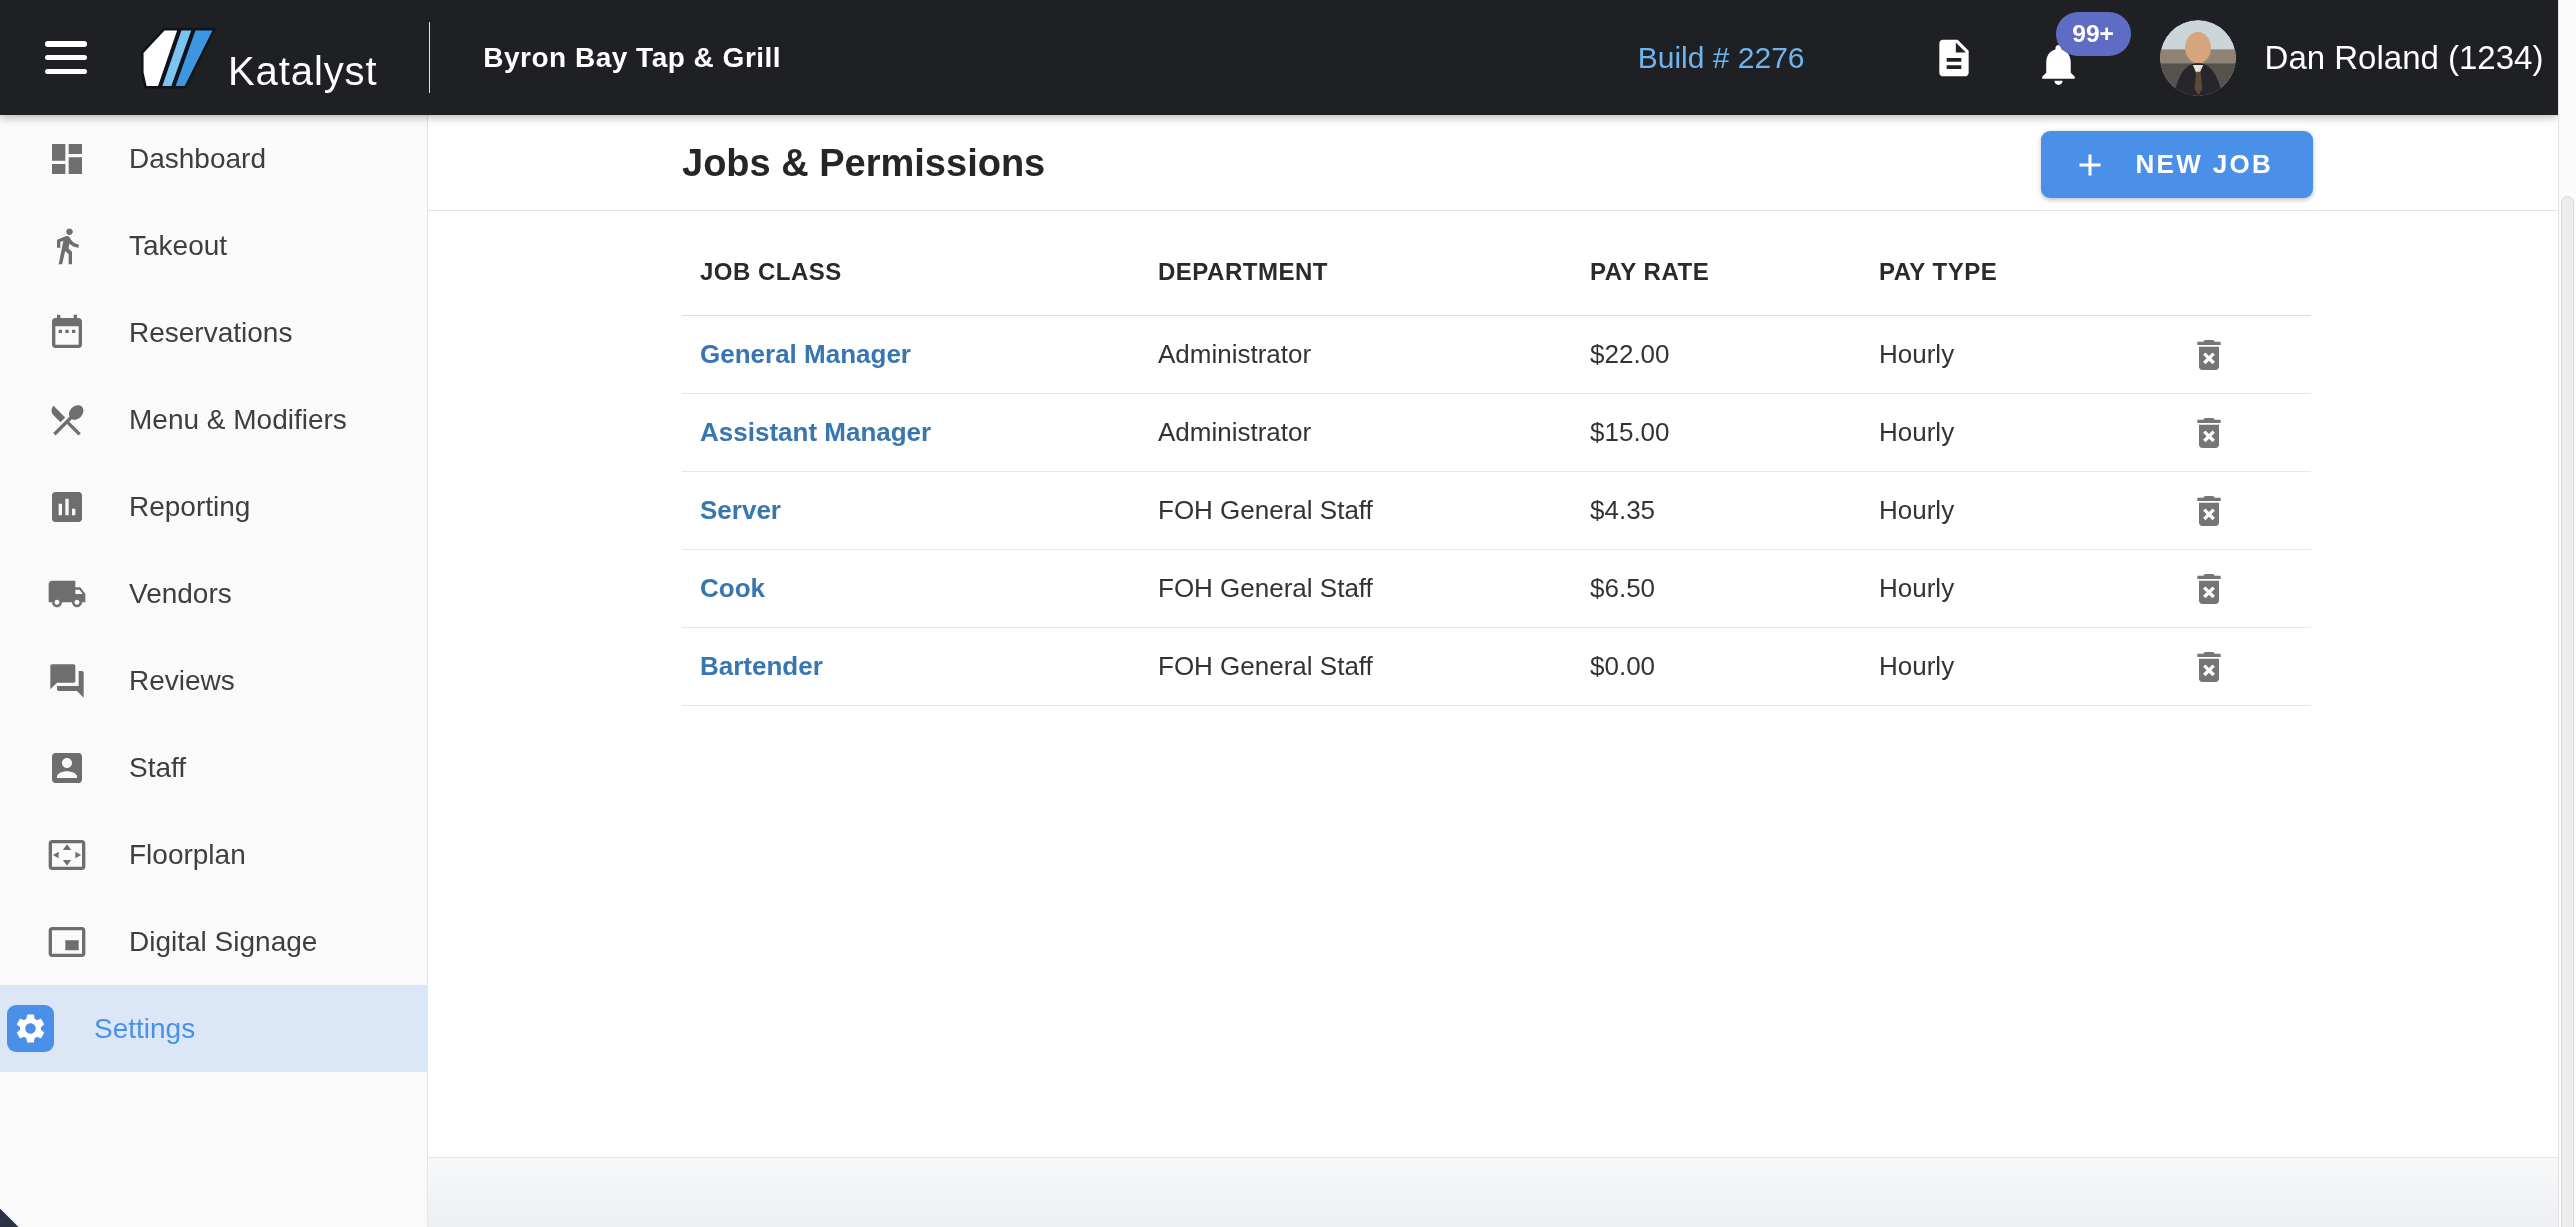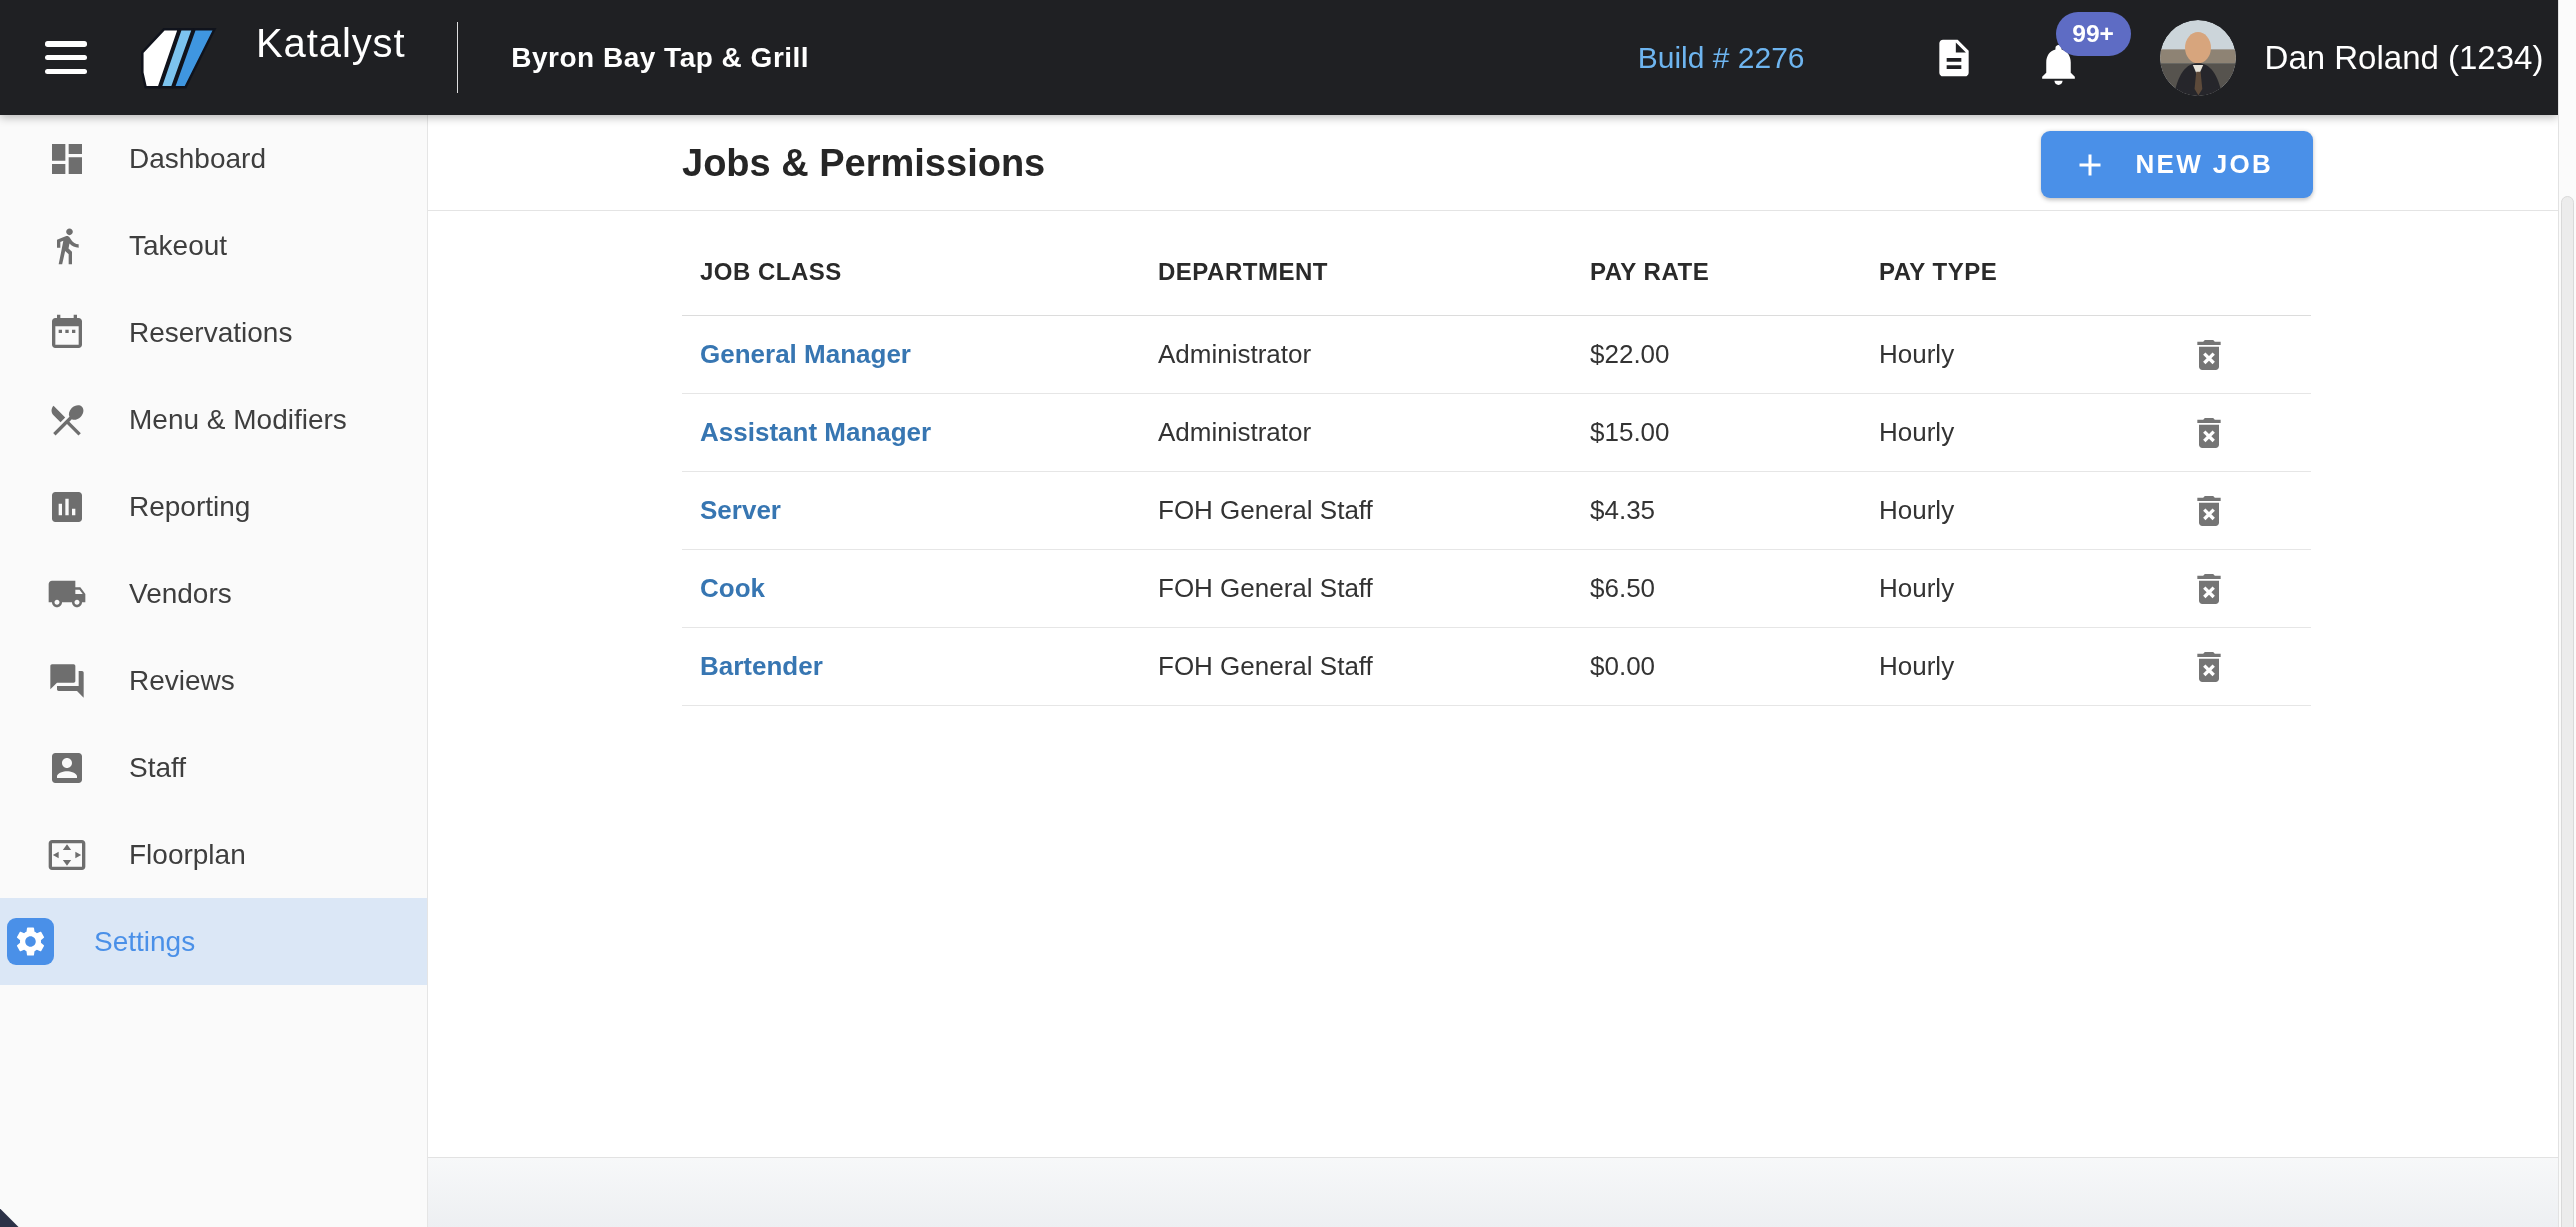--- a/index.html
+++ b/index.html
@@ -13,21 +13,21 @@
   
   .appbar {
     position:absolute; top:0; left:0; width:2558px; height:115px;
     background:var(--appbar-bg,#1f2023);
     display:flex; align-items:center;
     box-shadow:0 2.7px 9px rgba(0,0,0,.28);
     z-index:5;
   }
   .hamburger { width:42px; height:33px; margin-left:45px; display:flex; flex-direction:column; justify-content:space-between; cursor:pointer; }
   .hamburger span { display:block; height:5.5px; border-radius:2.7px; background:#fff; }
-  .logo { margin-left:45px; display:flex; align-items:flex-start;gap:28px; }
+  .logo { margin-left:45px; display:flex; align-items:flex-end; }
   .brand { color:#fff; font-size:40px; font-weight:500; letter-spacing:0.9px; margin-left:9px; }
   .bar-divider { width:1.8px; height:71px; background:rgba(255,255,255,.85); margin-left:51px; }
   .venue-title { color:#fff; font-size:28px; font-weight:700; margin-left:53px; letter-spacing:0.5px; }
   .appbar .spacer { flex:1; }
   .build-label { color:var(--build-text,#6eb5f0); font-size:30px; margin-right:127px; }
   .doc-icon { width:44px; height:44px; margin-right:58px; cursor:pointer; }
   .doc-icon svg { width:44px; height:44px; fill:#fff; }
   .bell-wrap { position:relative; width:102px; height:98px; margin-right:24px; cursor:pointer; }
   .bell-wrap .bell { position:absolute; left:0; top:31px; width:49px; height:49px; fill:#fff; }
   .badge {
@@ -213,20 +213,28 @@
     <span class="side-label">Staff</span>
   </div>
     <div class="side-item">
     <span class="side-icon">
         <svg viewBox="0 0 24 24">
           <path d="M12 5.5L9.5 9h5L12 5.5zM17 10v4l3.5-2L17 10zM7 10l-3.5 2L7 14v-4zm7.5 5h-5l2.5 3.5 2.5-3.5zM21 3H3c-1.1 0-2 .9-2 2v14c0 1.1.9 2 2 2h18c1.1 0 2-.9 2-2V5c0-1.1-.9-2-2-2zm0 16.01H3V4.99h18v14.02z"></path>
         </svg>
       </span>
     <span class="side-label">Floorplan</span>
   </div>
+    <div class="side-item">
+    <span class="side-icon">
+        <svg viewBox="0 0 24 24">
+          <path d="M19 11h-8v6h8v-6zm4 8V4.98C23 3.88 22.1 3 21 3H3c-1.1 0-2 .88-2 1.98V19c0 1.1.9 2 2 2h18c1.1 0 2-.9 2-2zm-2 .02H3V4.97h18v14.05z"></path>
+        </svg>
+      </span>
+    <span class="side-label">Digital Signage</span>
+  </div>
     <div class="side-item selected">
     <span class="side-icon icon-tile">
         <svg viewBox="0 0 24 24">
           <path d="M19.14 12.94c.04-.3.06-.61.06-.94 0-.32-.02-.64-.07-.94l2.03-1.58c.18-.14.23-.41.12-.61l-1.92-3.32c-.12-.22-.37-.29-.59-.22l-2.39.96c-.5-.38-1.03-.7-1.62-.94l-.36-2.54c-.04-.24-.24-.41-.48-.41h-3.84c-.24 0-.43.17-.47.41l-.36 2.54c-.59.24-1.13.57-1.62.94l-2.39-.96c-.22-.08-.47 0-.59.22L2.74 8.87c-.12.21-.08.47.12.61l2.03 1.58c-.05.3-.09.63-.09.94s.02.64.07.94l-2.03 1.58c-.18.14-.23.41-.12.61l1.92 3.32c.12.22.37.29.59.22l2.39-.96c.5.38 1.03.7 1.62.94l.36 2.54c.05.24.24.41.48.41h3.84c.24 0 .44-.17.47-.41l.36-2.54c.59-.24 1.13-.56 1.62-.94l2.39.96c.22.08.47 0 .59-.22l1.92-3.32c.12-.22.07-.47-.12-.61l-2.01-1.58zM12 15.6c-1.98 0-3.6-1.62-3.6-3.6s1.62-3.6 3.6-3.6 3.6 1.62 3.6 3.6-1.62 3.6-3.6 3.6z"></path>
         </svg>
       </span>
     <span class="side-label">Settings</span>
   </div>
   </nav>
 

